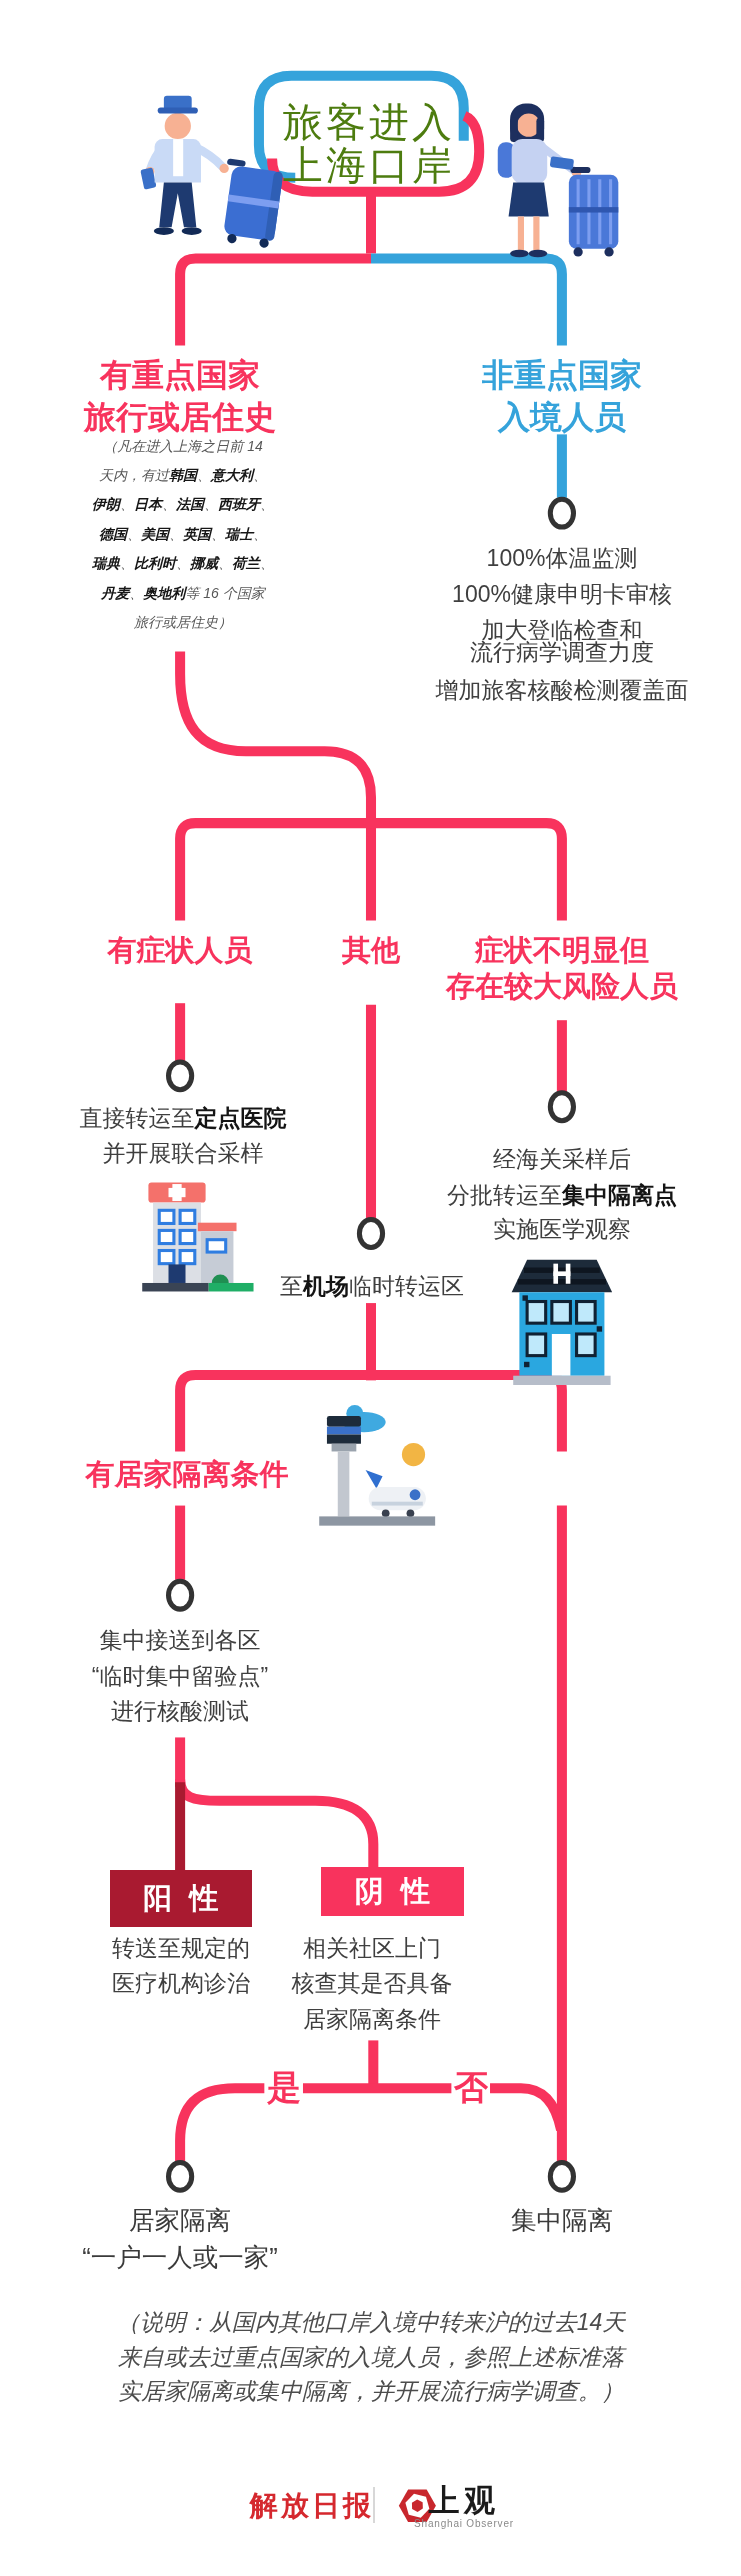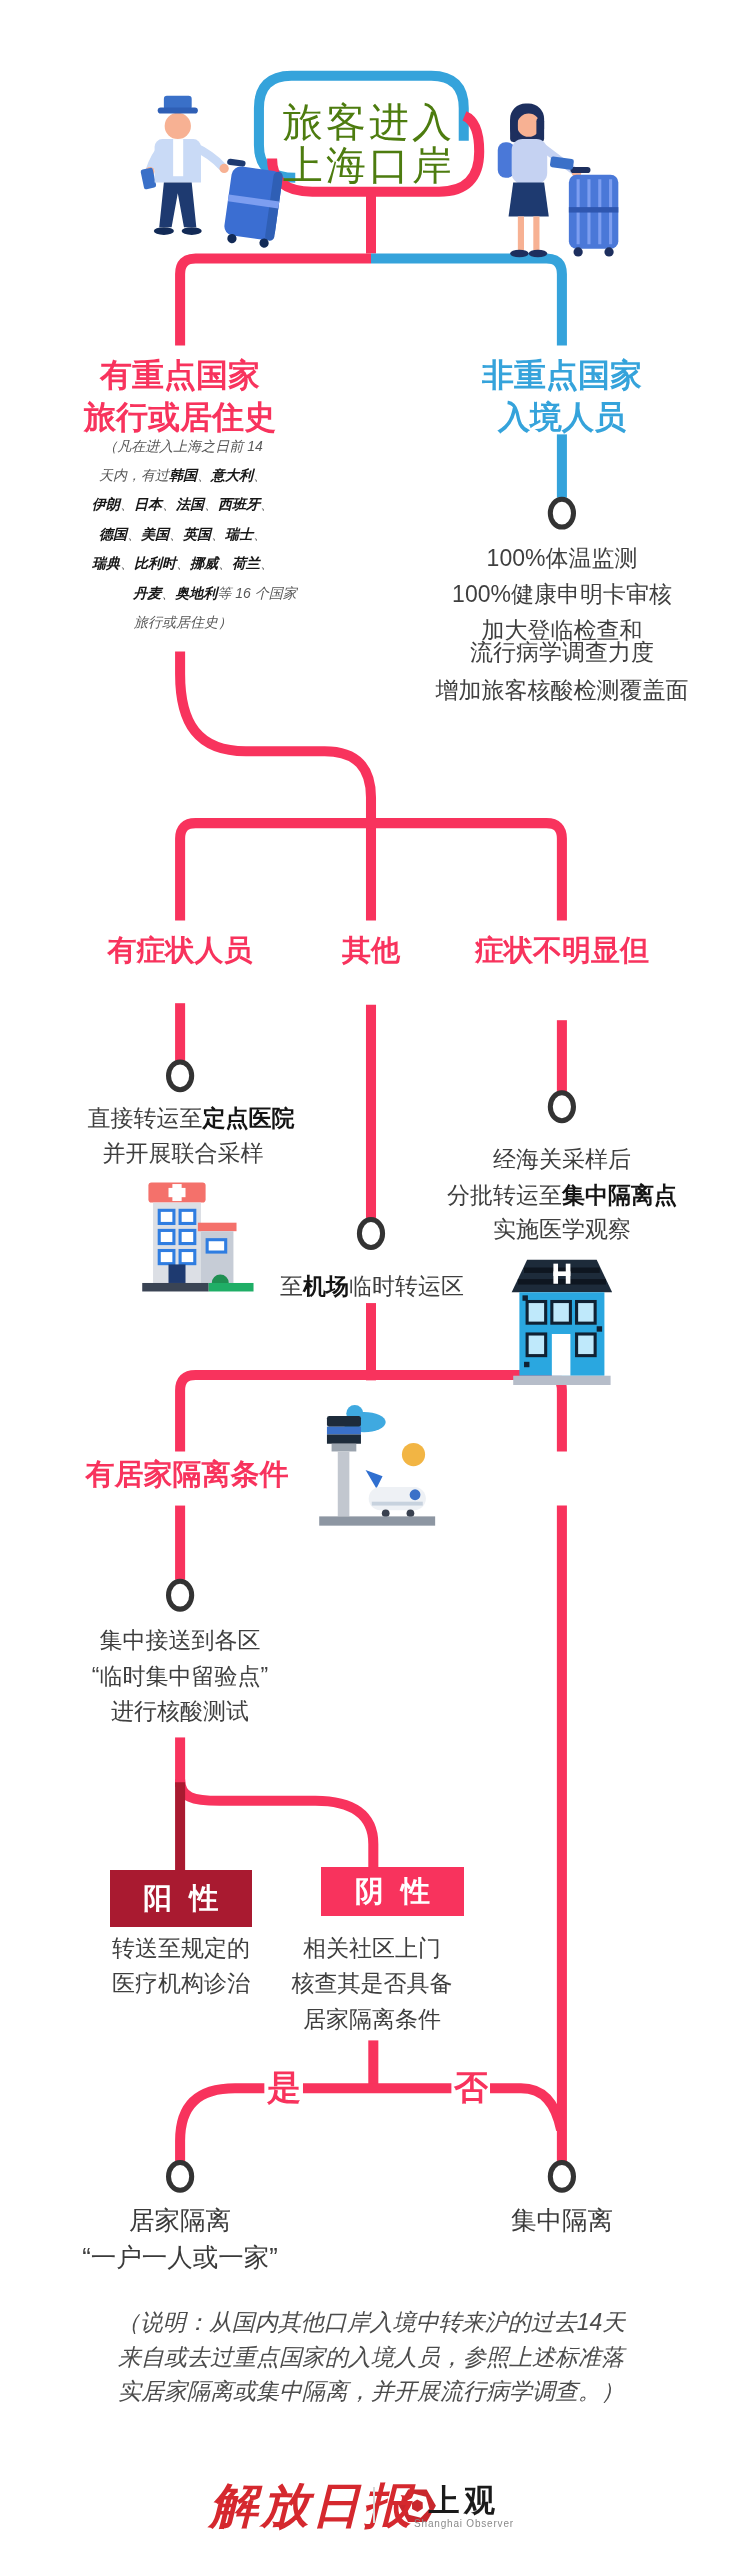--- a/index.html
+++ b/index.html
@@ -25,21 +25,21 @@
   .body-t .seg-b{font-weight:800;color:#141414;}
   .note-t{font-size:14px;font-style:italic;color:var(--note_gray);}
   .note-t .seg-b{font-weight:800;color:#161616;}
   .small-label{font-size:25.5px;color:#3a3a3a;font-weight:500;}
   .yn{font-size:34px;font-weight:800;color:var(--pink);}
   .result-box{position:absolute;display:flex;align-items:center;justify-content:center;
     color:#fff;font-size:29px;font-weight:800;letter-spacing:4.6px;text-indent:4.6px;}
   .box-pos{background:var(--dark_red);}
   .box-neg{background:var(--pink);margin-left:20px;}
   .footnote-t{font-size:23px;font-style:italic;color:#4c4c4c;}
-  .jfrb{font-size:48px;color:var(--footer_red);font-weight:700;font-style:italic;letter-spacing:3.1px;}
+  .jfrb{font-size:28px;color:var(--footer_red);font-weight:700;letter-spacing:3.1px;}
   .sg{font-size:31px;color:#1a1a1a;font-weight:600;letter-spacing:4.6px;}
   .sg-sub{font-size:10px;color:#8a8a8a;letter-spacing:0.8px;}
   .divider{position:absolute;width:1.5px;height:36px;background:#d8d8d8;}
 </style>
 </head>
 <body>
 
 <div id="canvas">
 
   <svg class="flow" viewBox="0 0 960 3333">
@@ -191,36 +191,37 @@
   <div class="t title-line" style="left:369px;top:122px;">旅客进入</div>
   <div class="t title-line" style="left:369px;top:165px;">上海口岸</div>
 
   <div class="t red-label" style="left:180px;top:376px;">有重点国家</div>
   <div class="t red-label" style="left:180px;top:418px;">旅行或居住史</div>
   <div class="t note-t" style="left:183px;top:447px;"><span>（凡在进入上海之日前 14</span></div>
   <div class="t note-t" style="left:183px;top:476px;"><span>天内，有过</span><span class="seg-b">韩国</span><span>、</span><span class="seg-b">意大利</span><span>、</span></div>
   <div class="t note-t" style="left:183px;top:505px;"><span class="seg-b">伊朗</span><span>、</span><span class="seg-b">日本</span><span>、</span><span class="seg-b">法国</span><span>、</span><span class="seg-b">西班牙</span><span>、</span></div>
   <div class="t note-t" style="left:183px;top:535px;"><span class="seg-b">德国</span><span>、</span><span class="seg-b">美国</span><span>、</span><span class="seg-b">英国</span><span>、</span><span class="seg-b">瑞士</span><span>、</span></div>
   <div class="t note-t" style="left:183px;top:564px;"><span class="seg-b">瑞典</span><span>、</span><span class="seg-b">比利时</span><span>、</span><span class="seg-b">挪威</span><span>、</span><span class="seg-b">荷兰</span><span>、</span></div>
-  <div class="t note-t" style="left:183px;top:594px;margin-left:32px;"><span class="seg-b">丹麦</span><span>、</span><span class="seg-b">奥地利</span><span>等 16 个国家</span></div>
+  <div class="t note-t" style="left:183px;top:594px;"><span class="seg-b">丹麦</span><span>、</span><span class="seg-b">奥地利</span><span>等 16 个国家</span></div>
   <div class="t note-t" style="left:183px;top:623px;"><span>旅行或居住史）</span></div>
 
   <div class="t blue-label" style="left:562px;top:376px;">非重点国家</div>
   <div class="t blue-label" style="left:562px;top:418px;">入境人员</div>
   <div class="t body-t" style="left:562px;top:558px;">100%体温监测</div>
   <div class="t body-t" style="left:562px;top:594px;">100%健康申明卡审核</div>
   <div class="t body-t" style="left:562px;top:630px;">加大登临检查和</div>
   <div class="t body-t" style="left:562px;top:652px;">流行病学调查力度</div>
   <div class="t body-t" style="left:562px;top:690px;">增加旅客核酸检测覆盖面</div>
 
   <div class="t mid-label" style="left:180px;top:951px;">有症状人员</div>
   <div class="t mid-label" style="left:371px;top:951px;">其他</div>
   <div class="t mid-label" style="left:562px;top:951px;">症状不明显但</div>
-
-  <div class="t body-t" style="left:183px;top:1118px;margin-left:8px;"><span>直接转运至</span><span class="seg-b">定点医院</span></div>
+  <div class="t mid-label" style="left:562px;top:987px;">存在较大风险人员</div>
+
+  <div class="t body-t" style="left:183px;top:1118px;"><span>直接转运至</span><span class="seg-b">定点医院</span></div>
   <div class="t body-t" style="left:183px;top:1153px;">并开展联合采样</div>
   <div class="t body-t" style="left:372px;top:1286px;"><span>至</span><span class="seg-b">机场</span><span>临时转运区</span></div>
   <div class="t body-t" style="left:562px;top:1159px;">经海关采样后</div>
   <div class="t body-t" style="left:562px;top:1195px;"><span>分批转运至</span><span class="seg-b">集中隔离点</span></div>
   <div class="t body-t" style="left:562px;top:1229px;">实施医学观察</div>
 
   <div class="t q-label" style="left:187px;top:1475px;">有居家隔离条件</div>
   <div class="t body-t" style="left:180px;top:1640px;">集中接送到各区</div>
   <div class="t body-t" style="left:180px;top:1676px;">“临时集中留验点”</div>
   <div class="t body-t" style="left:180px;top:1711px;">进行核酸测试</div>

